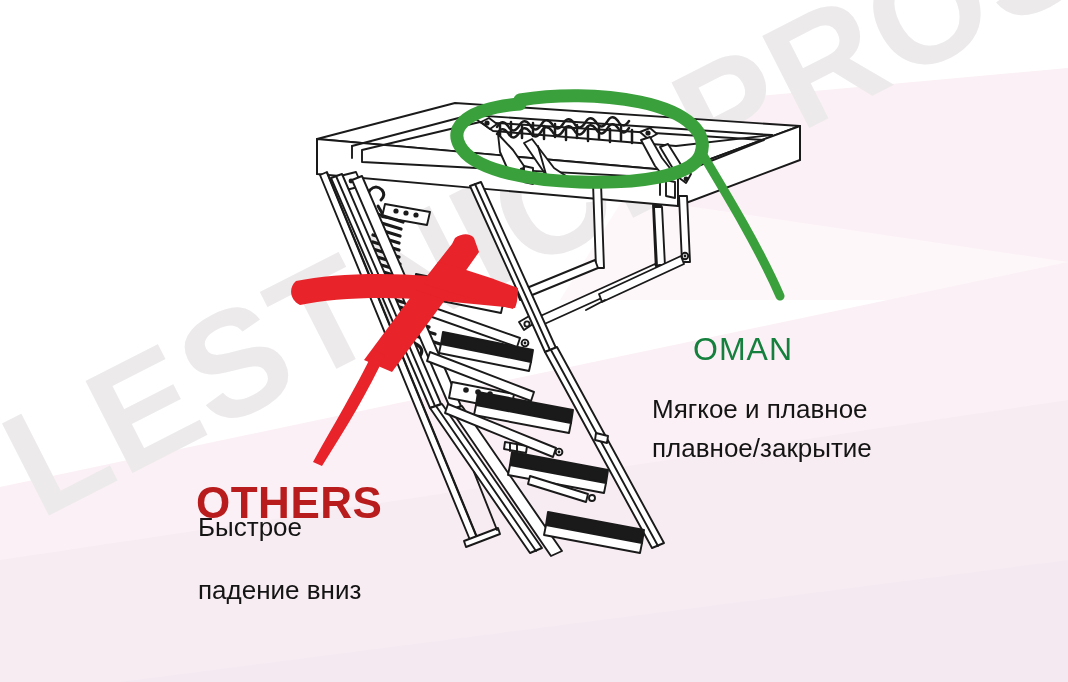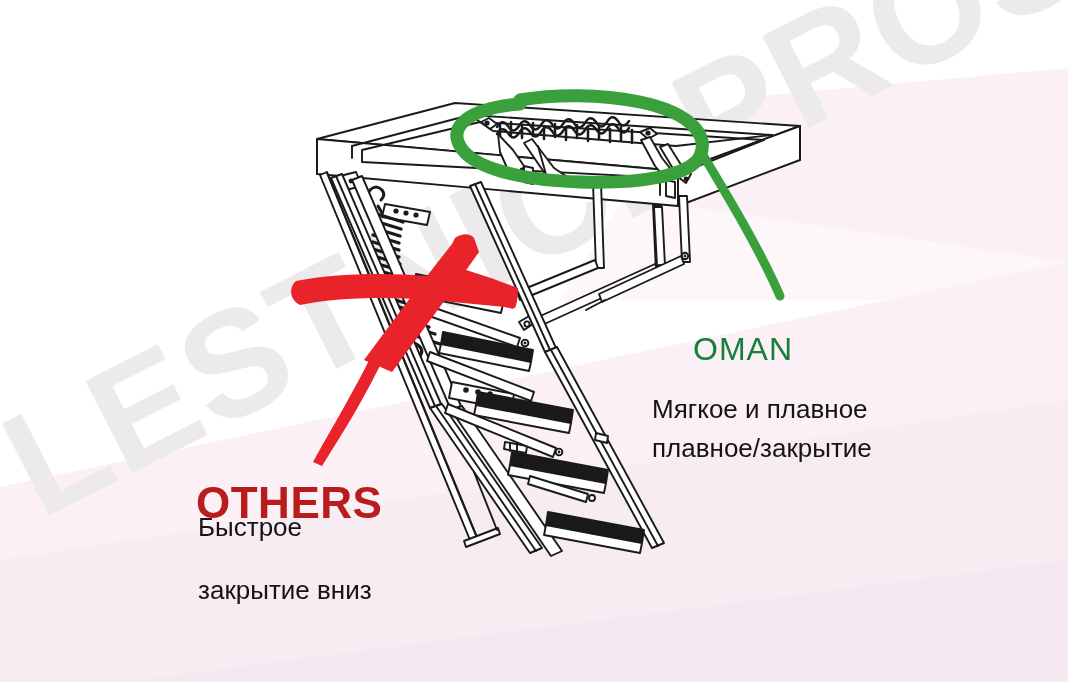--- a/index.html
+++ b/index.html
@@ -252,15 +252,15 @@
                C 334 424, 356 388, 374 350 Z"></path>
     </g>
   </svg>
 
   <div class="lbl oman-head" style="left:693px;top:331px;">OMAN</div>
   <div class="lbl sub" style="left:652px;top:394px;">Мягкое и плавное</div>
   <div class="lbl sub" style="left:652px;top:433px;">плавное/закрытие</div>
 
   <div class="lbl others-head" style="left:196px;top:478px;">OTHERS</div>
   <div class="lbl sub" style="left:198px;top:512px;">Быстрое</div>
-  <div class="lbl sub" style="left:198px;top:575px;">закрытие вниз</div>
+  <div class="lbl sub" style="left:198px;top:575px;">падение вниз</div>
 
 </div>
 
 </body></html>

